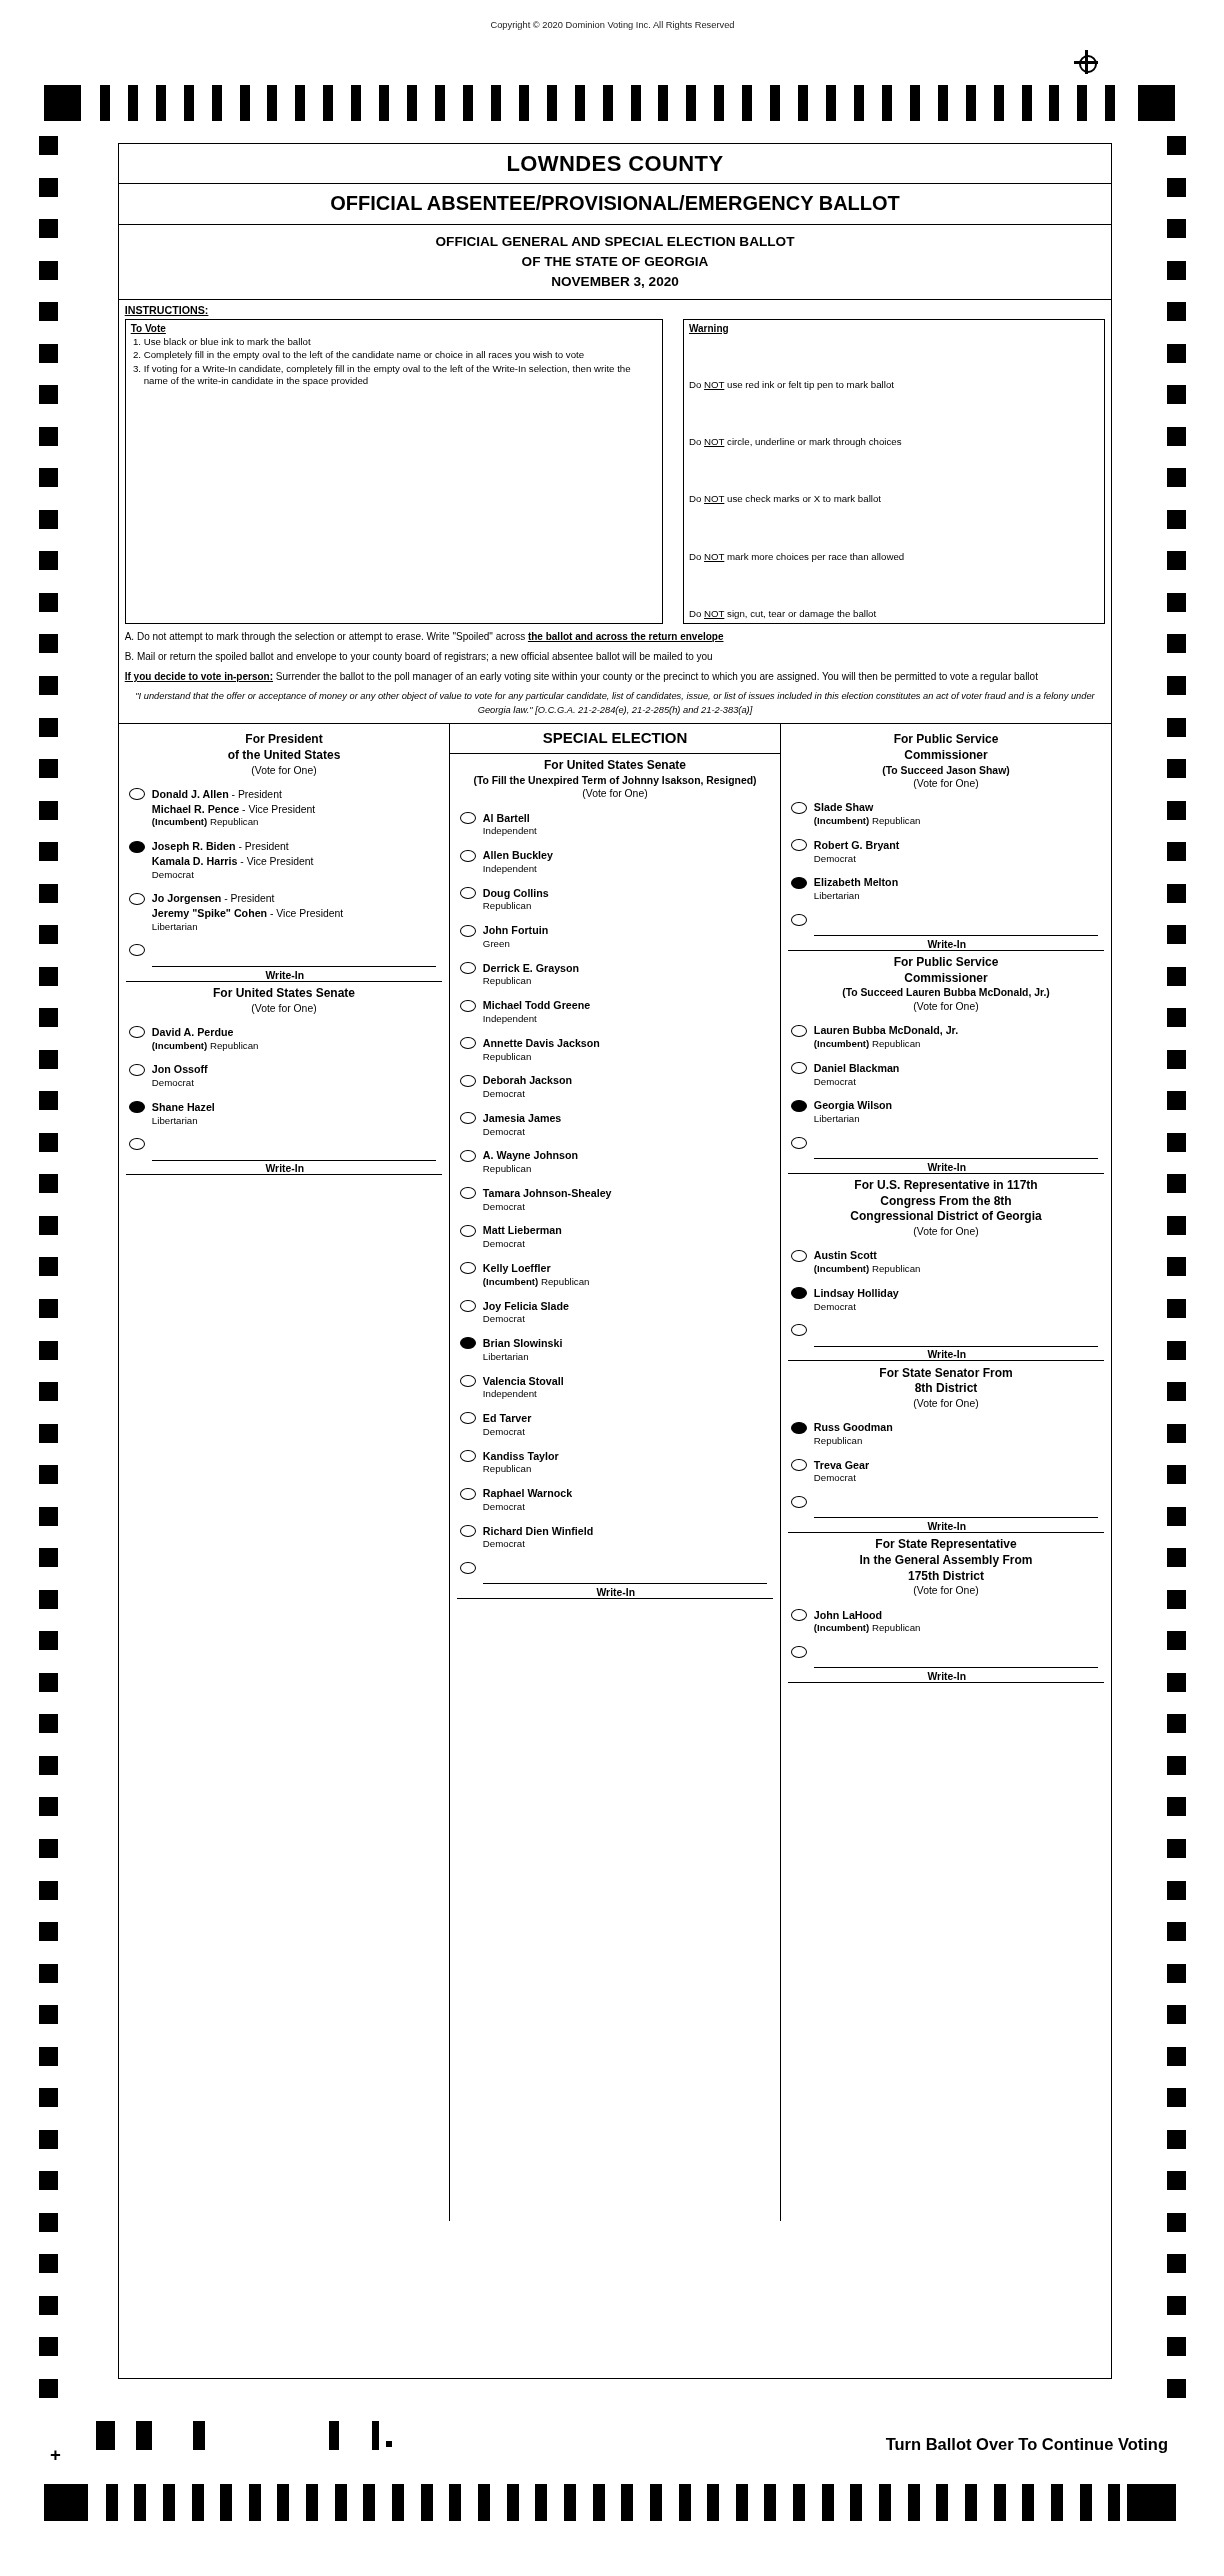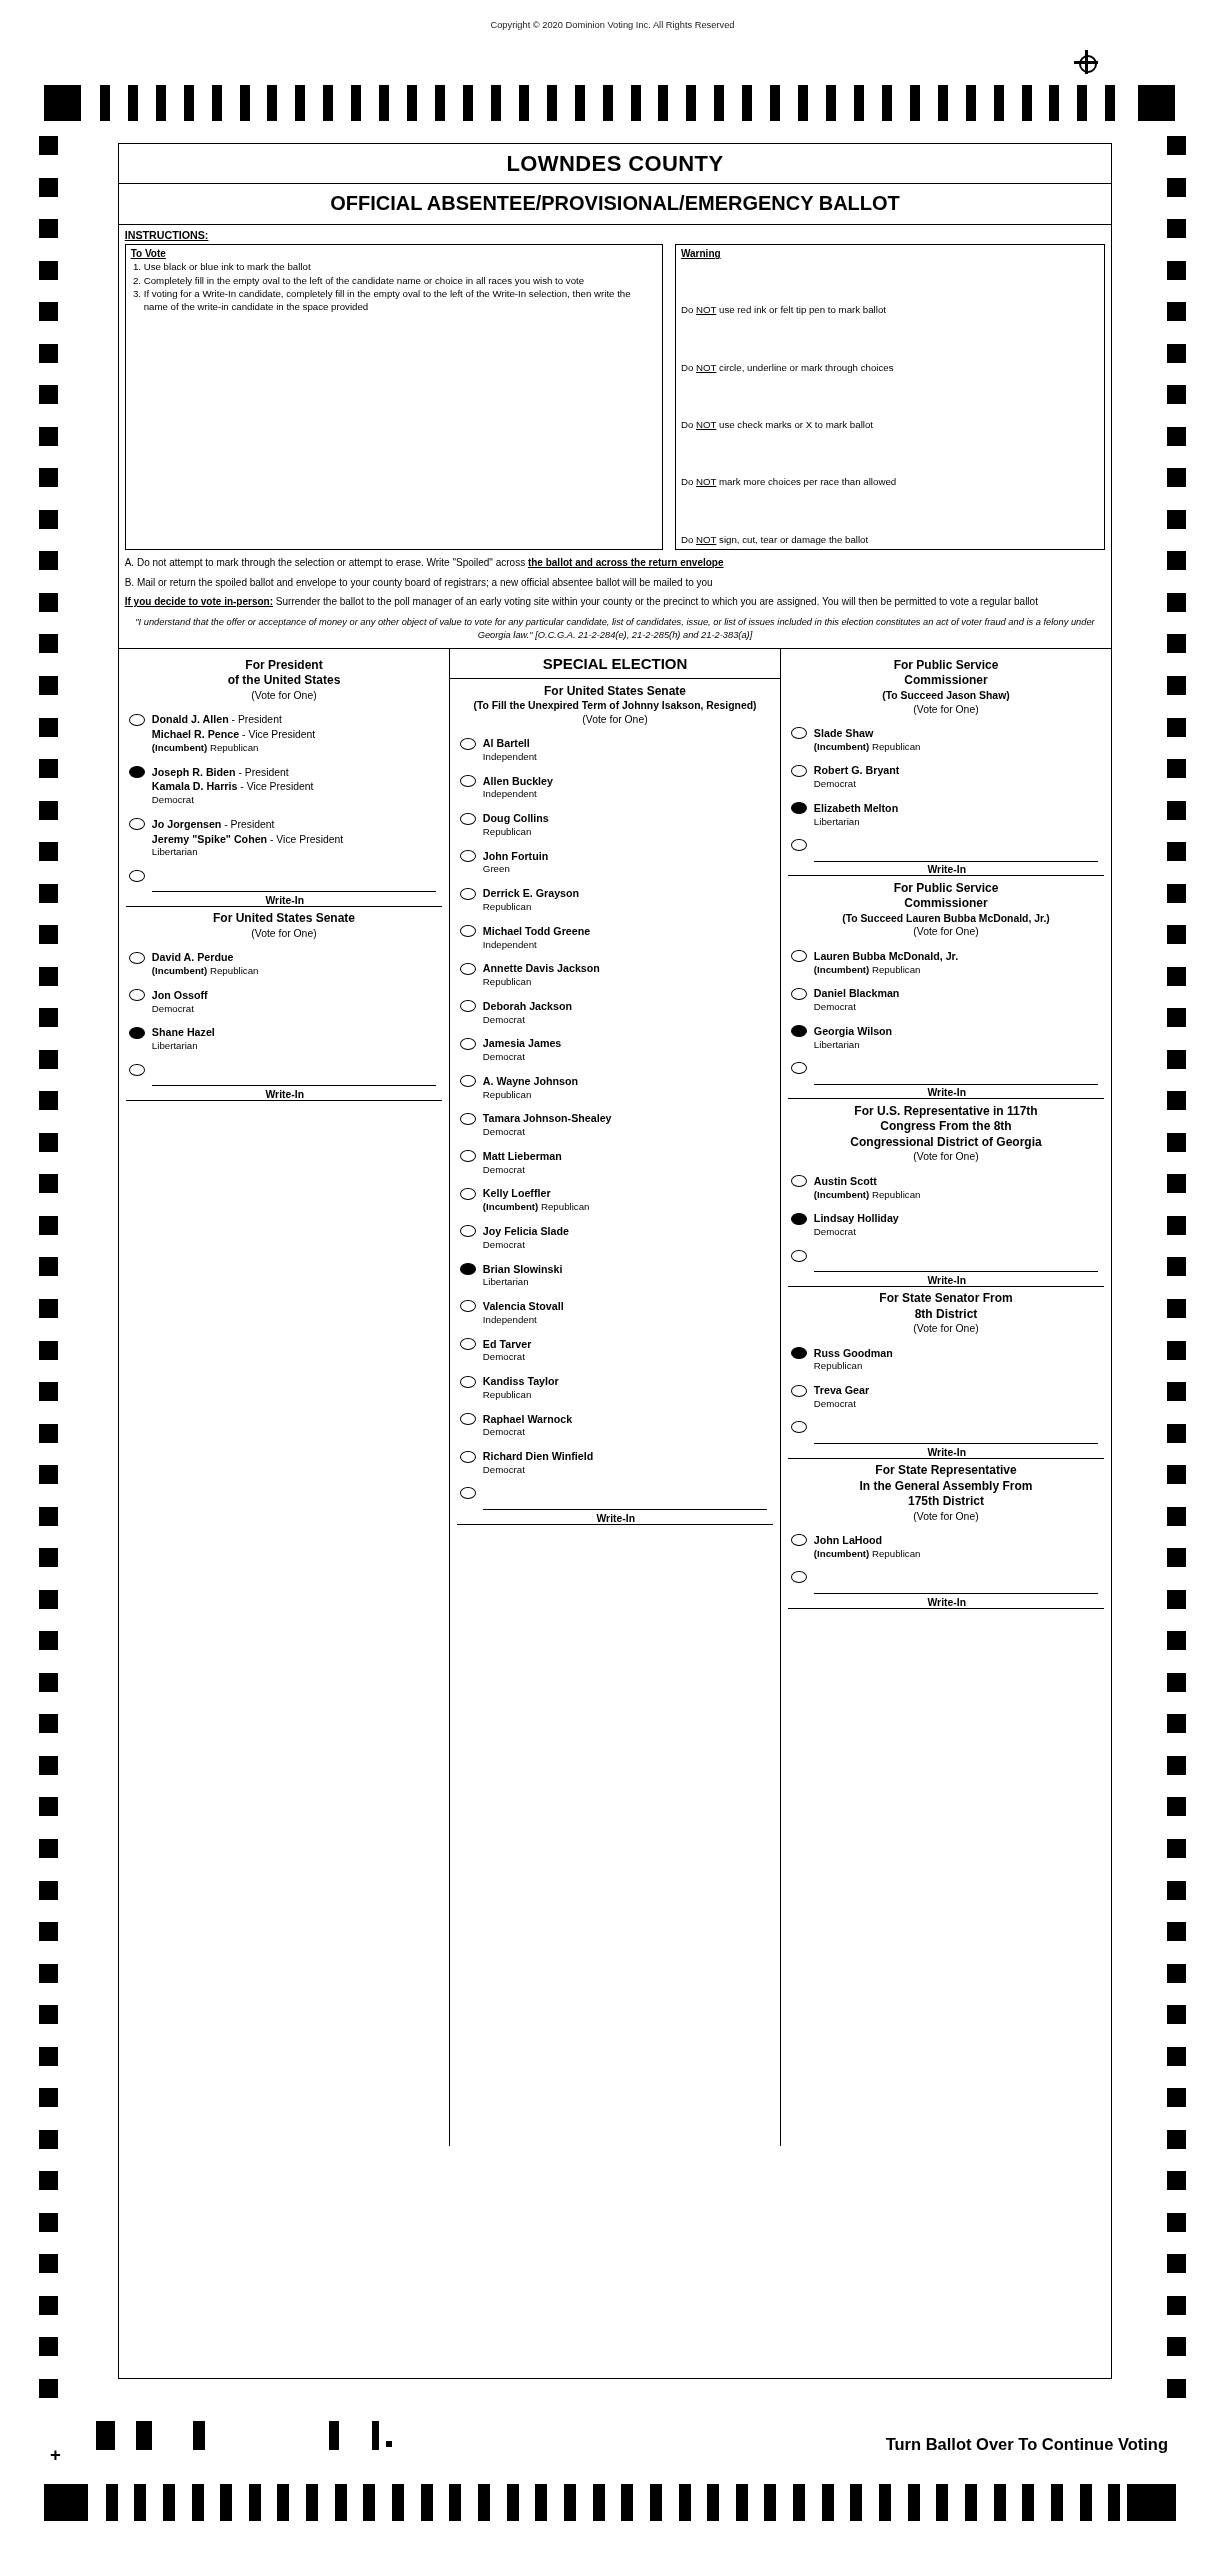--- a/index.html
+++ b/index.html
@@ -38,21 +38,21 @@
   .precincts{font-size:12px;font-weight:bold;margin-top:2.1px;}
 
   .hdr2{border-bottom:1.4px solid #000;text-align:center;padding:8.6px 0 8.6px;}
   .offl{font-size:20px;font-weight:bold;}
 
   .hdr3{border-bottom:1.4px solid #000;text-align:center;padding:7.2px 0 7.2px;}
   .hdr3 div{font-size:13.6px;font-weight:bold;line-height:1.45;}
 
   .instr-wrap{border-bottom:1.4px solid #000;padding:2.9px 5.7px 5.7px;}
   .instr-title{font-size:10.7px;font-weight:bold;text-decoration:underline;margin:1.4px 0 2.9px;}
-  .boxrow{display:flex;gap:8px;}
+  .boxrow{display:flex;gap:16px;}
   .box{border:0.7px solid #000;padding:2.9px 5px;}
   .box.left{width:526px;}
   .box.right{flex:1;margin-left:4.3px;}
   .box h4{margin:0 0 2.1px;font-size:10px;font-weight:bold;text-decoration:underline;}
   .box ol{margin:0;padding-left:13px;}
   .box li{font-size:9.7px;line-height:1.32;margin-bottom:0.7px;}
   .warnline{font-size:9.7px;line-height:1.38;margin-top:44px;}
   .warnline u{text-decoration:underline;}
 
   .para{font-size:10px;margin-top:5.7px;line-height:1.4;}
@@ -311,20 +311,25 @@
   <div class="frame">
 
     <div class="hdr">
       <div class="county">LOWNDES COUNTY</div>
     </div>
 
     <div class="hdr2">
       <div class="offl">OFFICIAL ABSENTEE/PROVISIONAL/EMERGENCY BALLOT</div>
     </div>
 
+    <div class="hdr3">
+      <div>OFFICIAL GENERAL AND SPECIAL ELECTION BALLOT</div>
+      <div>OF THE STATE OF GEORGIA</div>
+      <div>NOVEMBER 3, 2020</div>
+    </div>
 
     <div class="instr-wrap">
       <div class="instr-title">INSTRUCTIONS:</div>
       <div class="boxrow">
         <div class="box left">
           <h4>To Vote</h4>
           <ol id="steps-list">
               <li>Use black or blue ink to mark the ballot</li>
               <li>Completely fill in the empty oval to the left of the candidate name or choice in all races you wish to vote</li>
               <li>If voting for a Write-In candidate, completely fill in the empty oval to the left of the Write-In selection, then write the name of the write-in candidate in the space provided</li>

